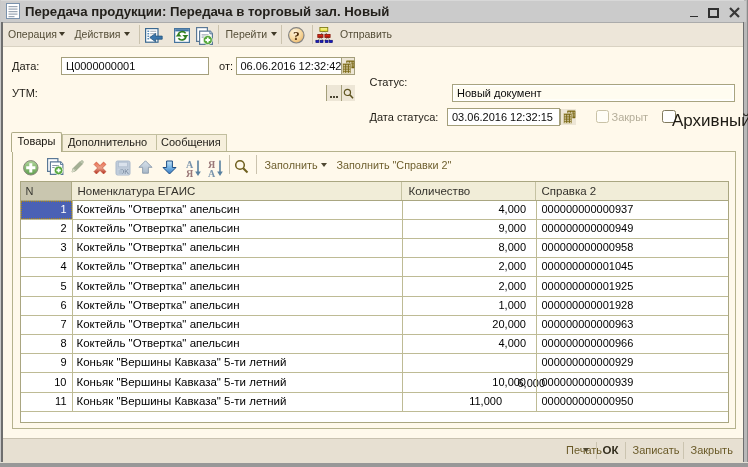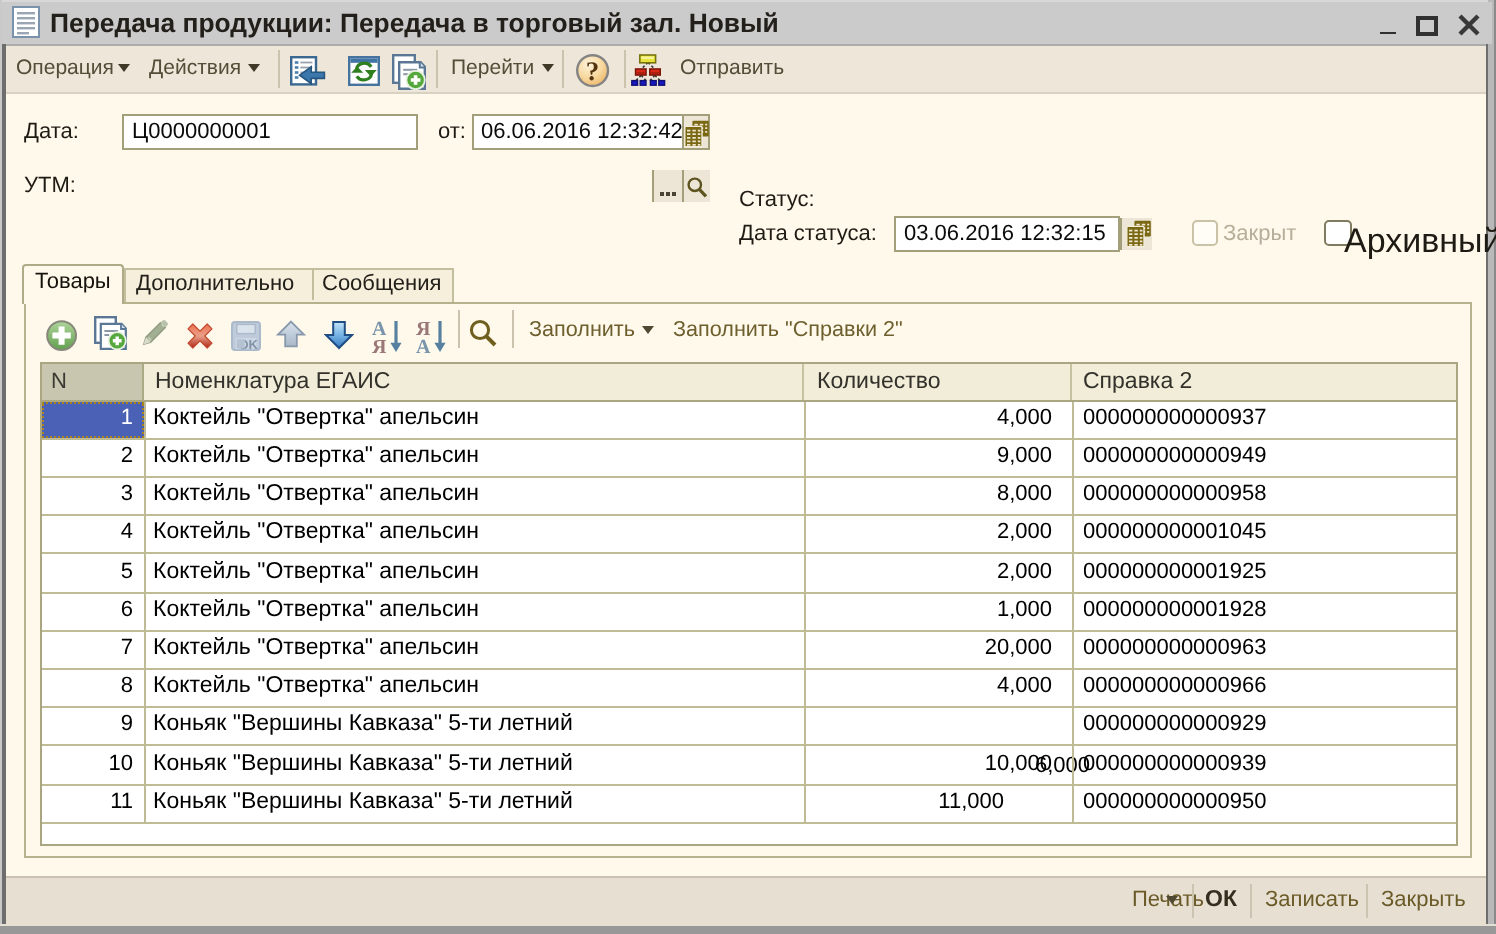--- a/index.html
+++ b/index.html
@@ -129,21 +129,22 @@
   <div class="lbl" style="left:12px;top:87px">УТМ:</div>
   <div class="abs" style="left:326px;top:85px;width:14.5px;height:16px;background:#EDE6D6;border-left:1px solid #A49F7B"></div>
   <div class="abs" style="left:329.5px;top:96px;width:2px;height:2px;background:#4A4432"></div>
   <div class="abs" style="left:332.8px;top:96px;width:2px;height:2px;background:#4A4432"></div>
   <div class="abs" style="left:336.1px;top:96px;width:2px;height:2px;background:#4A4432"></div>
   <div class="abs" style="left:340.5px;top:85px;width:14.5px;height:16px;background:#EDE6D6;border-left:1px solid #A49F7B"></div>
   <svg class="abs" style="left:343px;top:87.5px" width="11" height="12" viewBox="0 0 11 12">
     <circle cx="4.4" cy="4.4" r="3.1" fill="none" stroke="#5E5420" stroke-width="1.2"></circle>
     <path d="M6.8 6.8 L10 10.2" stroke="#5E5420" stroke-width="1.6"></path>
   </svg>
-  <div class="lbl" style="left:369.5px;top:94px">Статус:</div>
+  <div class="lbl" style="left:369.5px;top:76px">Статус:</div>
+  <div class="inp" style="left:452px;top:84px;width:283px;height:18px;background:#FFFCF0;border-color:#A8A480;box-shadow:inset 0 0 0 1.5px #fff">Новый документ</div>
   
   <div class="lbl" style="left:369.5px;top:111px">Дата статуса:</div>
   <div class="inp" style="left:447px;top:107.5px;width:113px;height:18px">03.06.2016 12:32:15</div>
   <div class="abs" style="left:560px;top:108.5px;width:16px;height:16px;background:#EDE6D6;border-left:1px solid #A49F7B"></div>
   <svg class="abs" style="left:563px;top:110px" width="13" height="14" viewBox="0 0 13 14">
     <g>
       <rect x="4.2" y="0.4" width="8.2" height="7.8" rx="0.6" fill="#7A6814"></rect>
       <path d="M5.2 2.3 L11.6 2.3 M5.2 4.1 L11.6 4.1 M5.2 5.9 L11.6 5.9" stroke="#EFE8D0" stroke-width="0.9" stroke-dasharray="1.7 1"></path>
     </g>
     <g>

